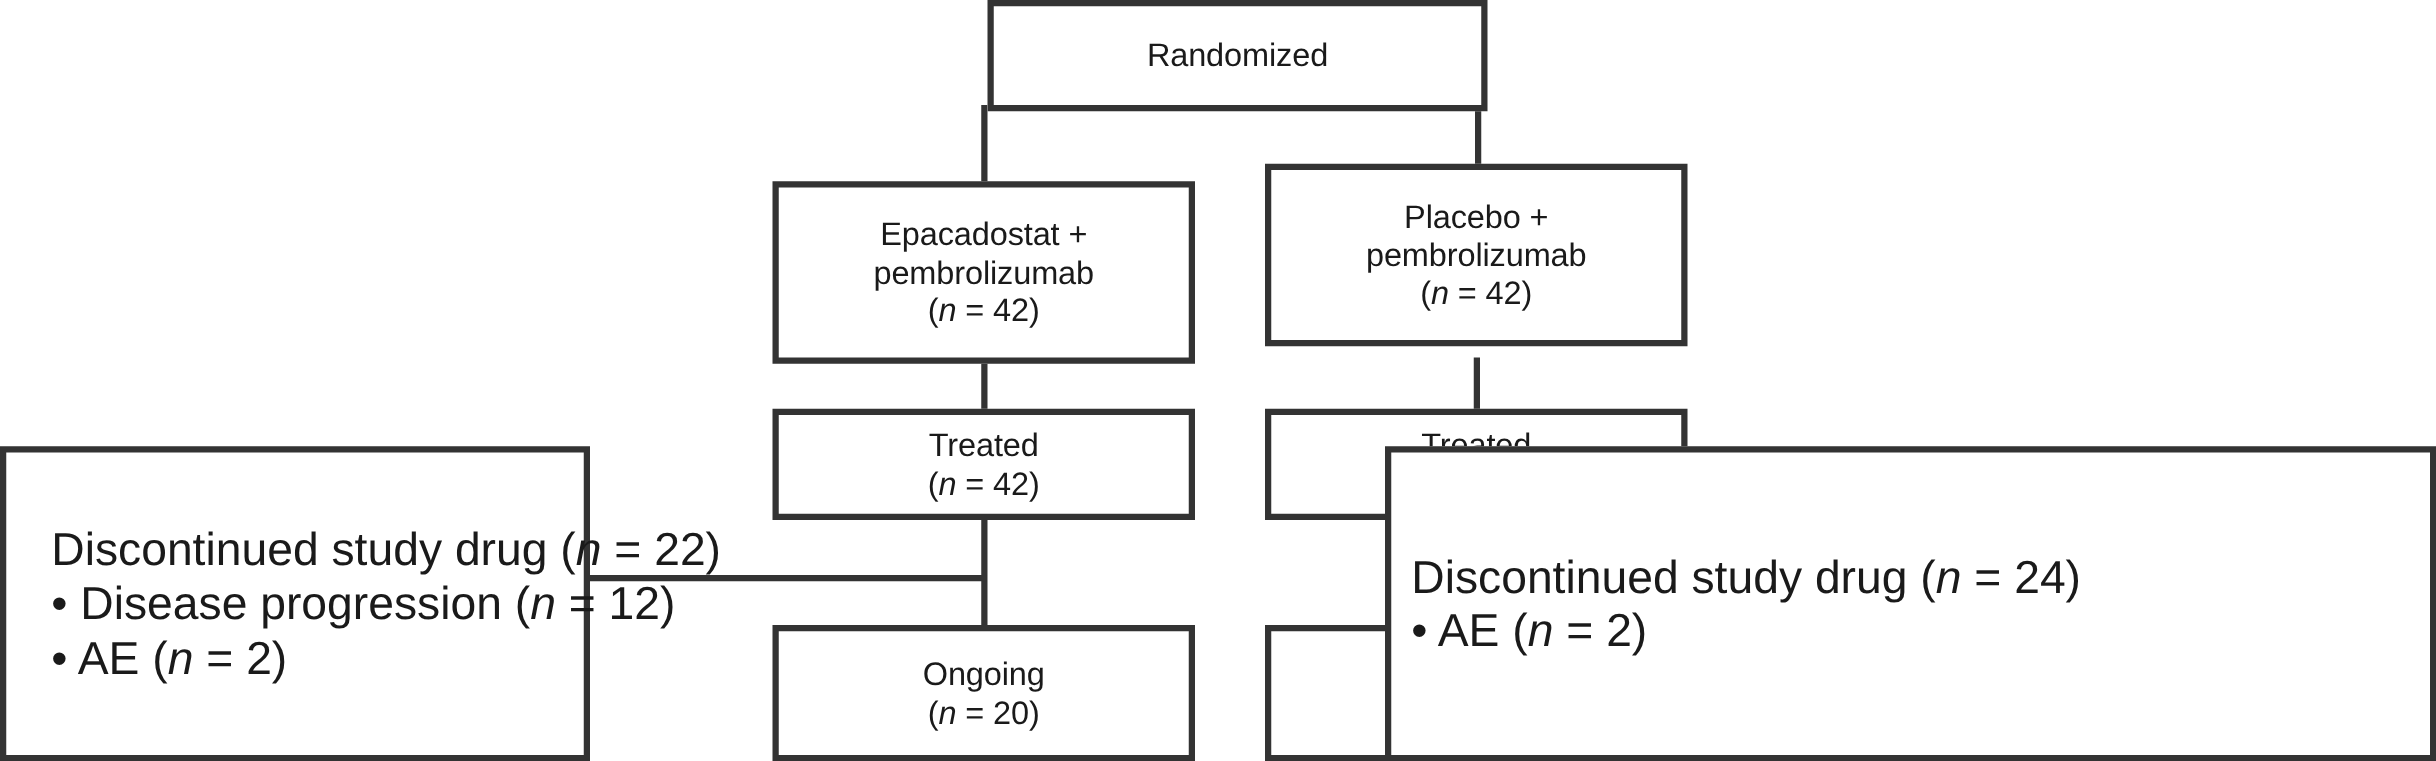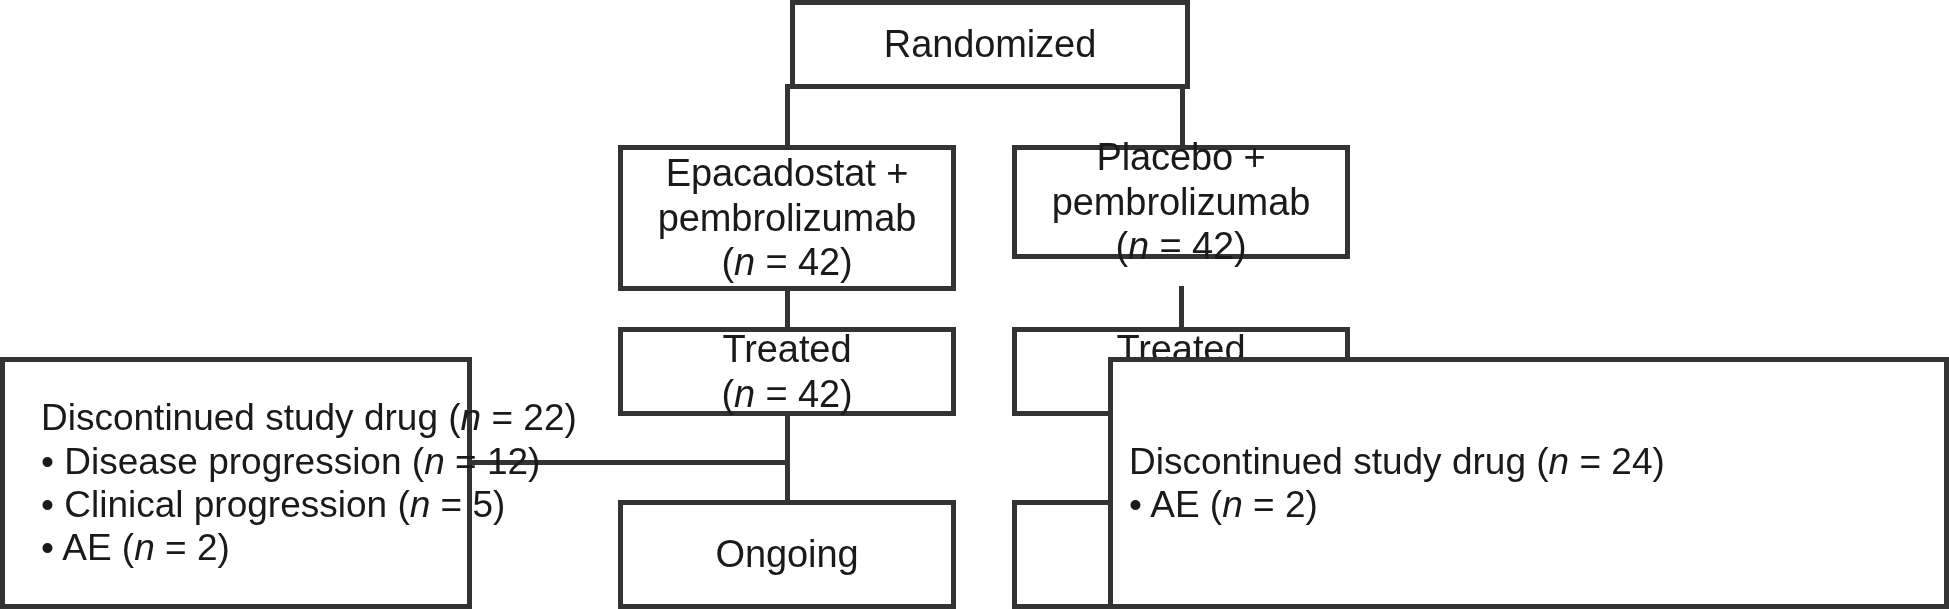--- a/index.html
+++ b/index.html
@@ -35,21 +35,21 @@
   }
   .box-left {
     display: flex;
     flex-direction: column;
     align-items: flex-start;
     justify-content: center;
     text-align: left;
     padding-left: 16px;
   }
   .line {
-    font-size: 38px;
+    font-size: 26px;
     line-height: 1.18;
     white-space: nowrap;
     letter-spacing: -0.1px;
   }
   .line-sm {
     font-size: 37px;
     line-height: 1.17;
     white-space: nowrap;
   }
   .ital {
@@ -61,21 +61,21 @@
     z-index: 1;
   }
   .v { width: 5px; }
   .h { height: 5px; }
 
   
   #box-randomized { left: 790px; top: 0px; width: 400px; height: 89px; }
 
   
   #box-arm-left  { left: 618px;  top: 145px; width: 338px; height: 146px; }
-  #box-arm-right { left: 1012px; top: 145px; width: 338px; height: 114px; }
+  #box-arm-right { left: 1012px; top: 131px; width: 338px; height: 146px; }
 
   
   #box-treated-left  { left: 618px;  top: 327px; width: 338px; height: 89px; }
   #box-treated-right { left: 1012px; top: 327px; width: 338px; height: 89px; }
 
   
   #box-ongoing-left  { left: 618px;  top: 500px; width: 338px; height: 109px; }
   #box-ongoing-right { left: 1012px; top: 500px; width: 338px; height: 109px; }
 
   
@@ -137,39 +137,36 @@
     <div class="line">(<span class="ital">n</span> = 42)</div>
   </div>
 
   <div class="box box-center" id="box-treated-right">
     <div class="line">Treated</div>
     <div class="line">(<span class="ital">n</span> = 41)</div>
   </div>
 
   <div class="box box-center" id="box-ongoing-left">
     <div class="line">Ongoing</div>
+    <div class="line">(<span class="ital">n</span> = 20)</div>
   </div>
 
   <div class="box box-center" id="box-ongoing-right">
     <div class="line">Ongoing</div>
     <div class="line">(<span class="ital">n</span> = 17)</div>
   </div>
 
   <div class="box box-left" id="box-disc-left">
     <div class="line-sm">
       <span>Discontinued study drug</span>
       (<span class="ital">n</span> = 22)
     </div>
     <div class="line-sm">
       • <span>Disease progression</span>
       (<span class="ital">n</span> = 12)
-    </div>
-    <div class="line-sm">
-      • <span>Clinical progression</span>
-      (<span class="ital">n</span> = 5)
     </div>
     <div class="line-sm">
       • <span>AE</span>
       (<span class="ital">n</span> = 2)
     </div>
   </div>
 
   <div class="box box-left" id="box-disc-right">
     <div class="line-sm">
       <span>Discontinued study drug</span>

